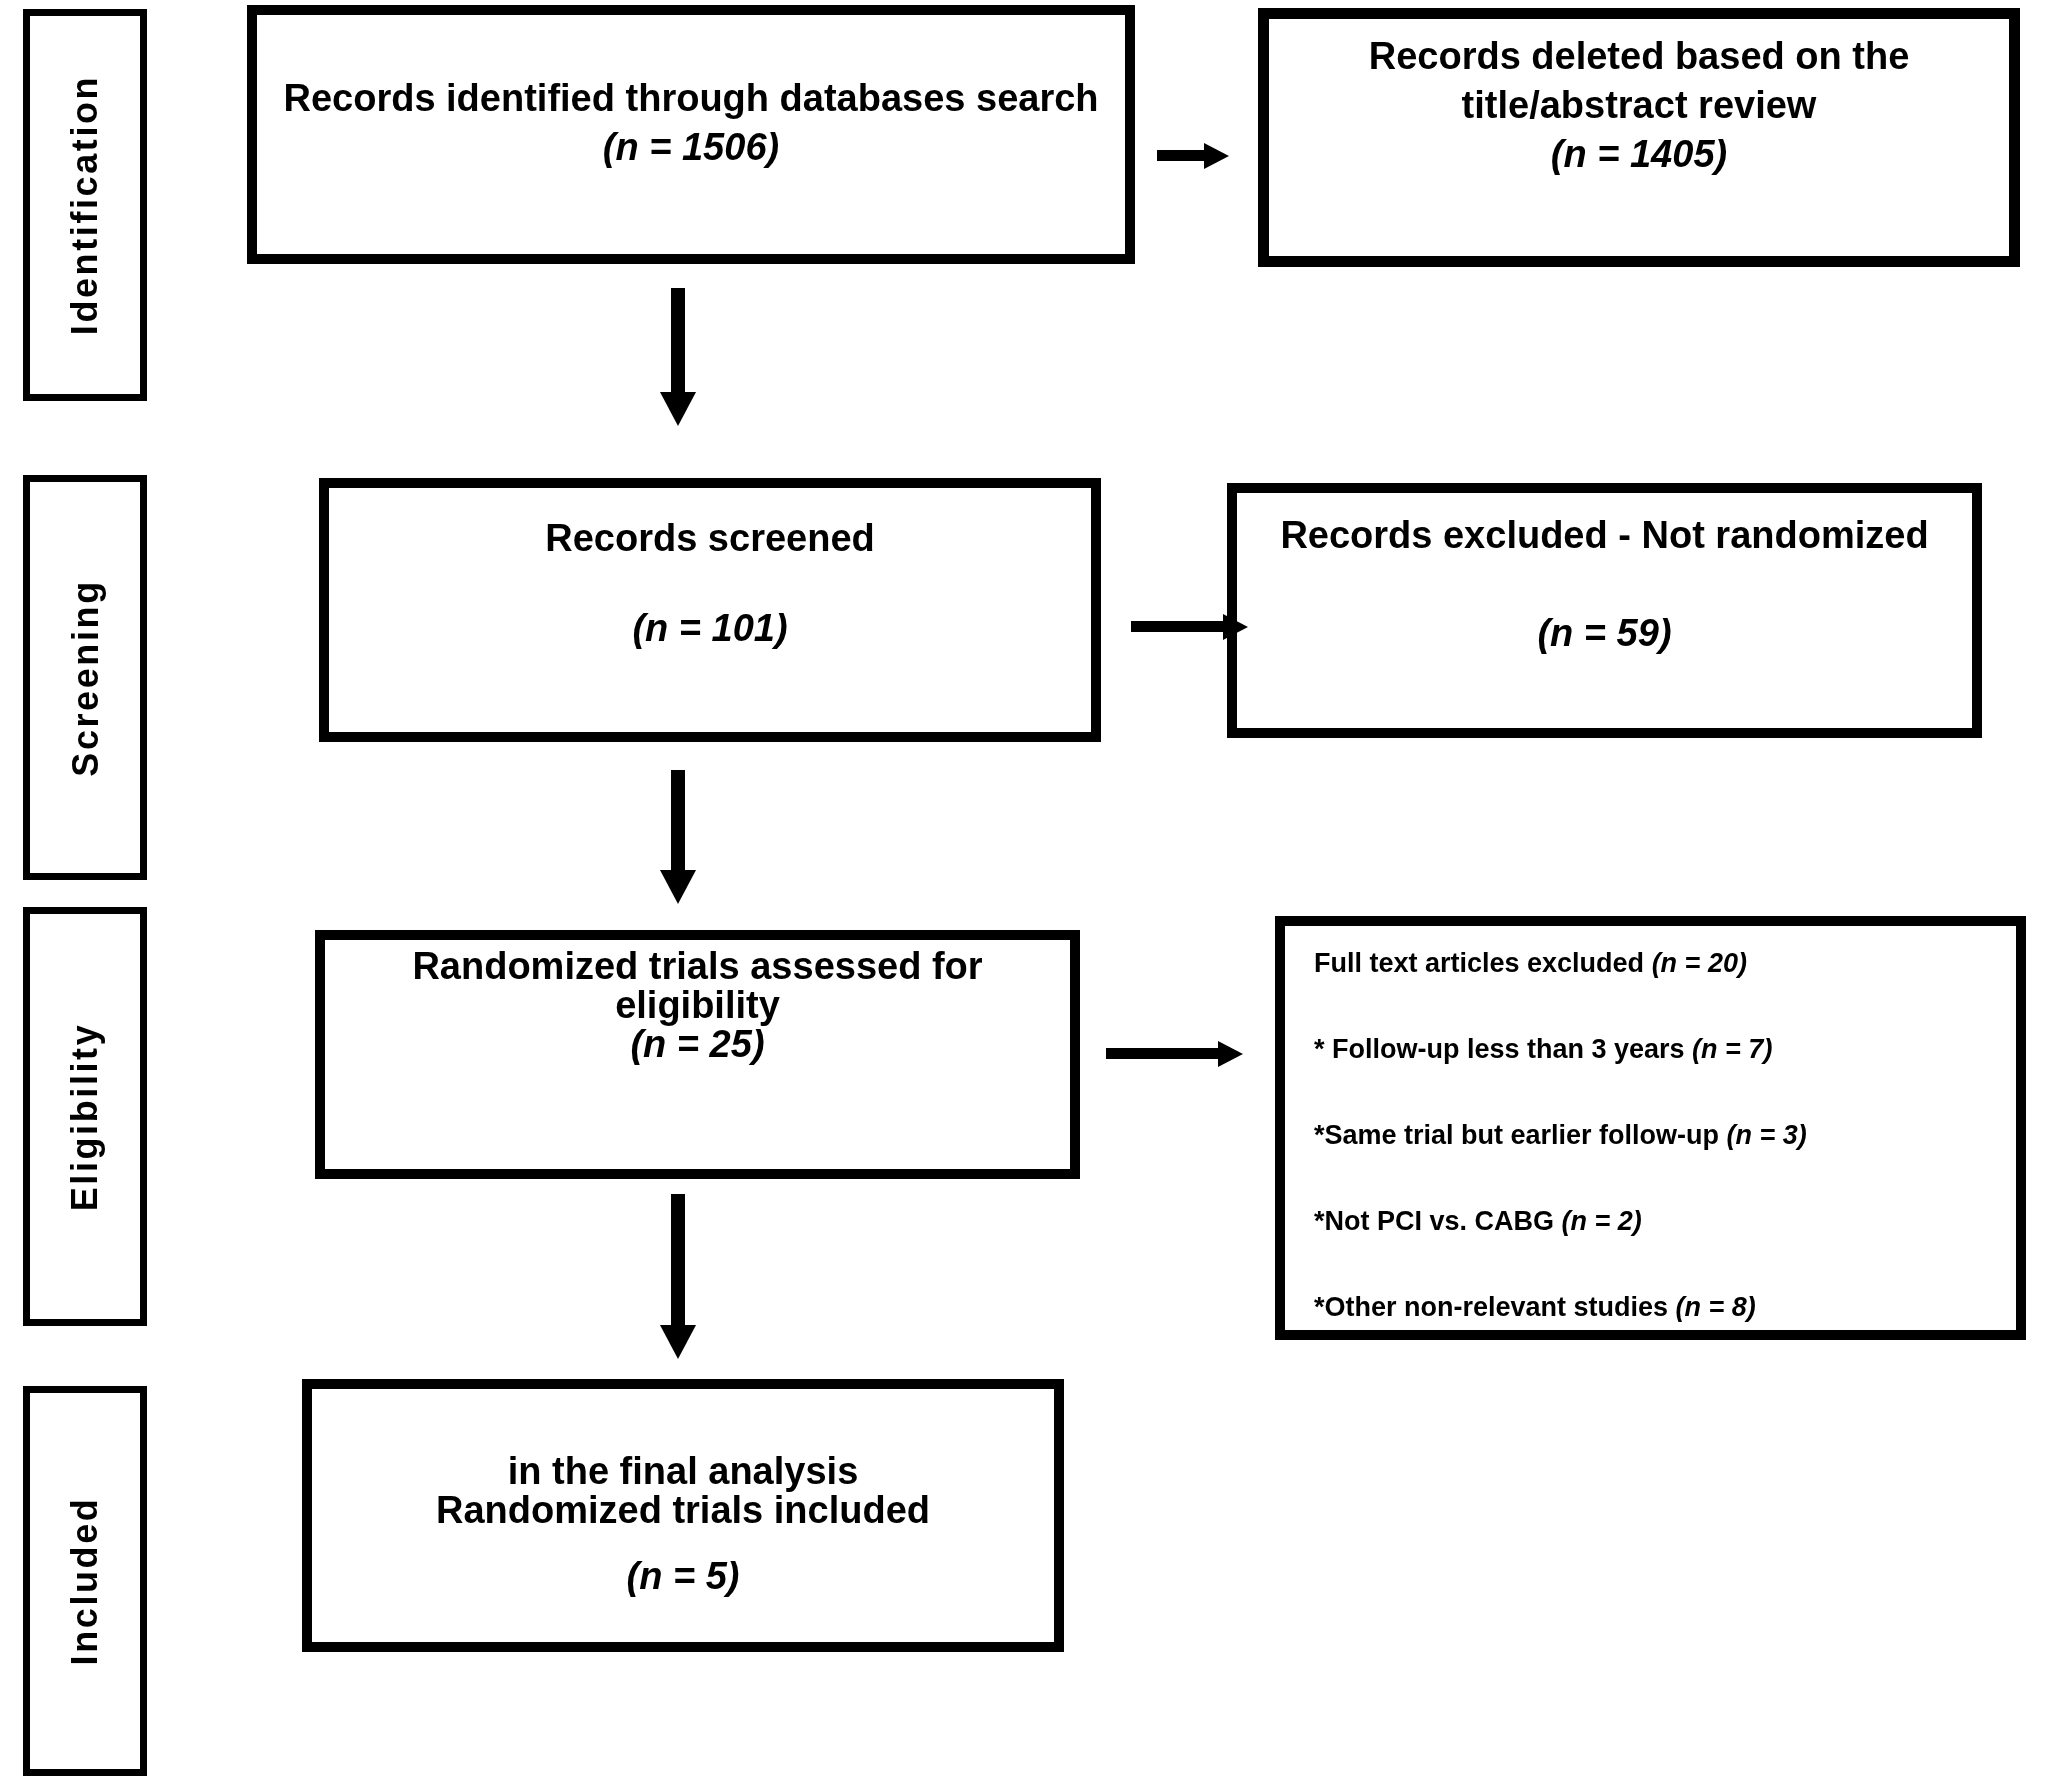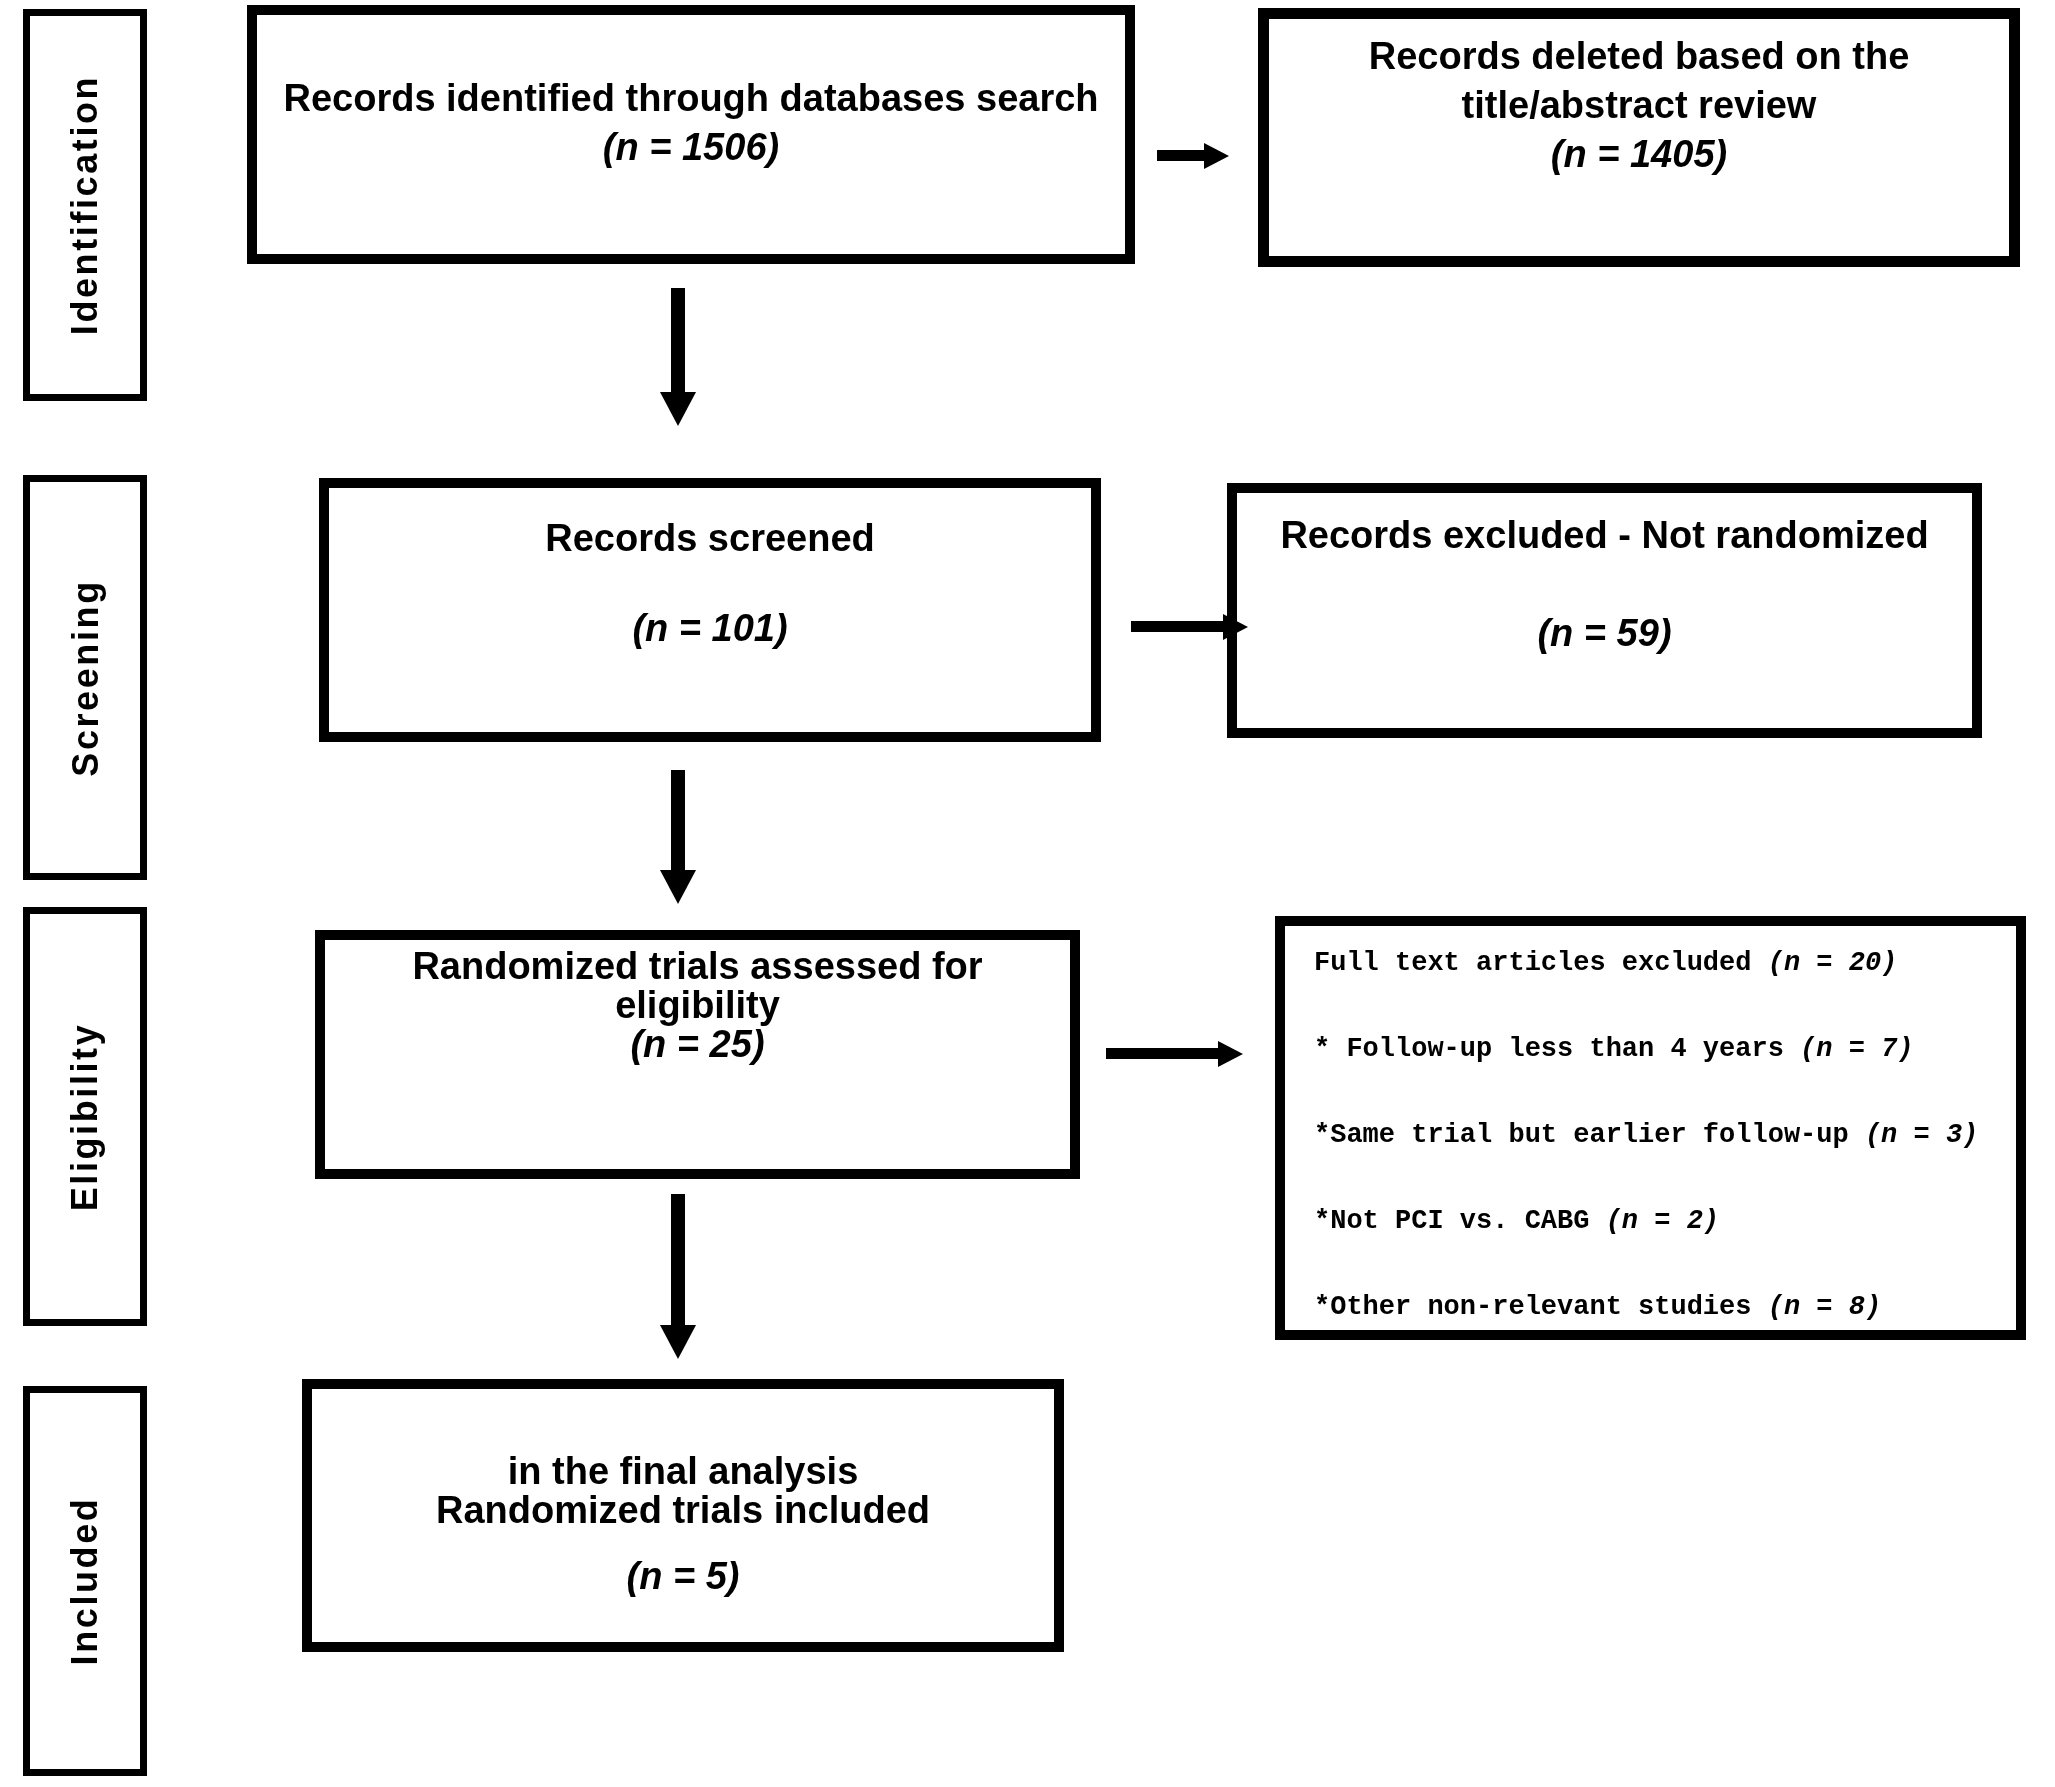--- a/index.html
+++ b/index.html
@@ -46,21 +46,20 @@
     font-size: 38px;
     line-height: 39px;
     text-align: center;
   }
   .box .n { font-style: italic; }
   .bullets {
     text-align: left;
     font-size: 27px;
     line-height: 34px;
     padding: 19.5px 26px 0 29px;
-    font-family: Liberation Mono, monospace;
   }
   .bullets p { margin: 52px 0 0 0; }
   .bullets p.first { margin-top: 0; }
 
   
   .arrow-right {
     position: absolute;
     display: flex;
     align-items: center;
     height: 27px;
@@ -146,21 +145,21 @@
       <div class="head"></div>
   </div>
 
   <div class="box" style="left:315px;top:930px;width:765px;height:249px;padding-top:7px">
     <div>Randomized trials assessed for eligibility</div>
     <div class="n">(n = 25)</div>
   </div>
 
   <div class="box bullets" style="left:1275px;top:916px;width:751px;height:424px">
     <p class="first"><span>Full text articles excluded </span><span class="n">(n = 20)</span></p>
-    <p><span>* Follow-up less than 4 years </span><span class="n">(n = 7)</span></p>
+    <p><span>* Follow-up less than 3 years </span><span class="n">(n = 7)</span></p>
     <p><span>*Same trial but earlier follow-up </span><span class="n">(n = 3)</span></p>
     <p><span>*Not PCI vs. CABG </span><span class="n">(n = 2)</span></p>
     <p><span>*Other non-relevant studies </span><span class="n">(n = 8)</span></p>
   </div>
 
   <div class="arrow-right" style="left:1106px;top:1040px;width:137px">
     <div class="shaft"></div>
       <div class="head"></div>
   </div>
 

